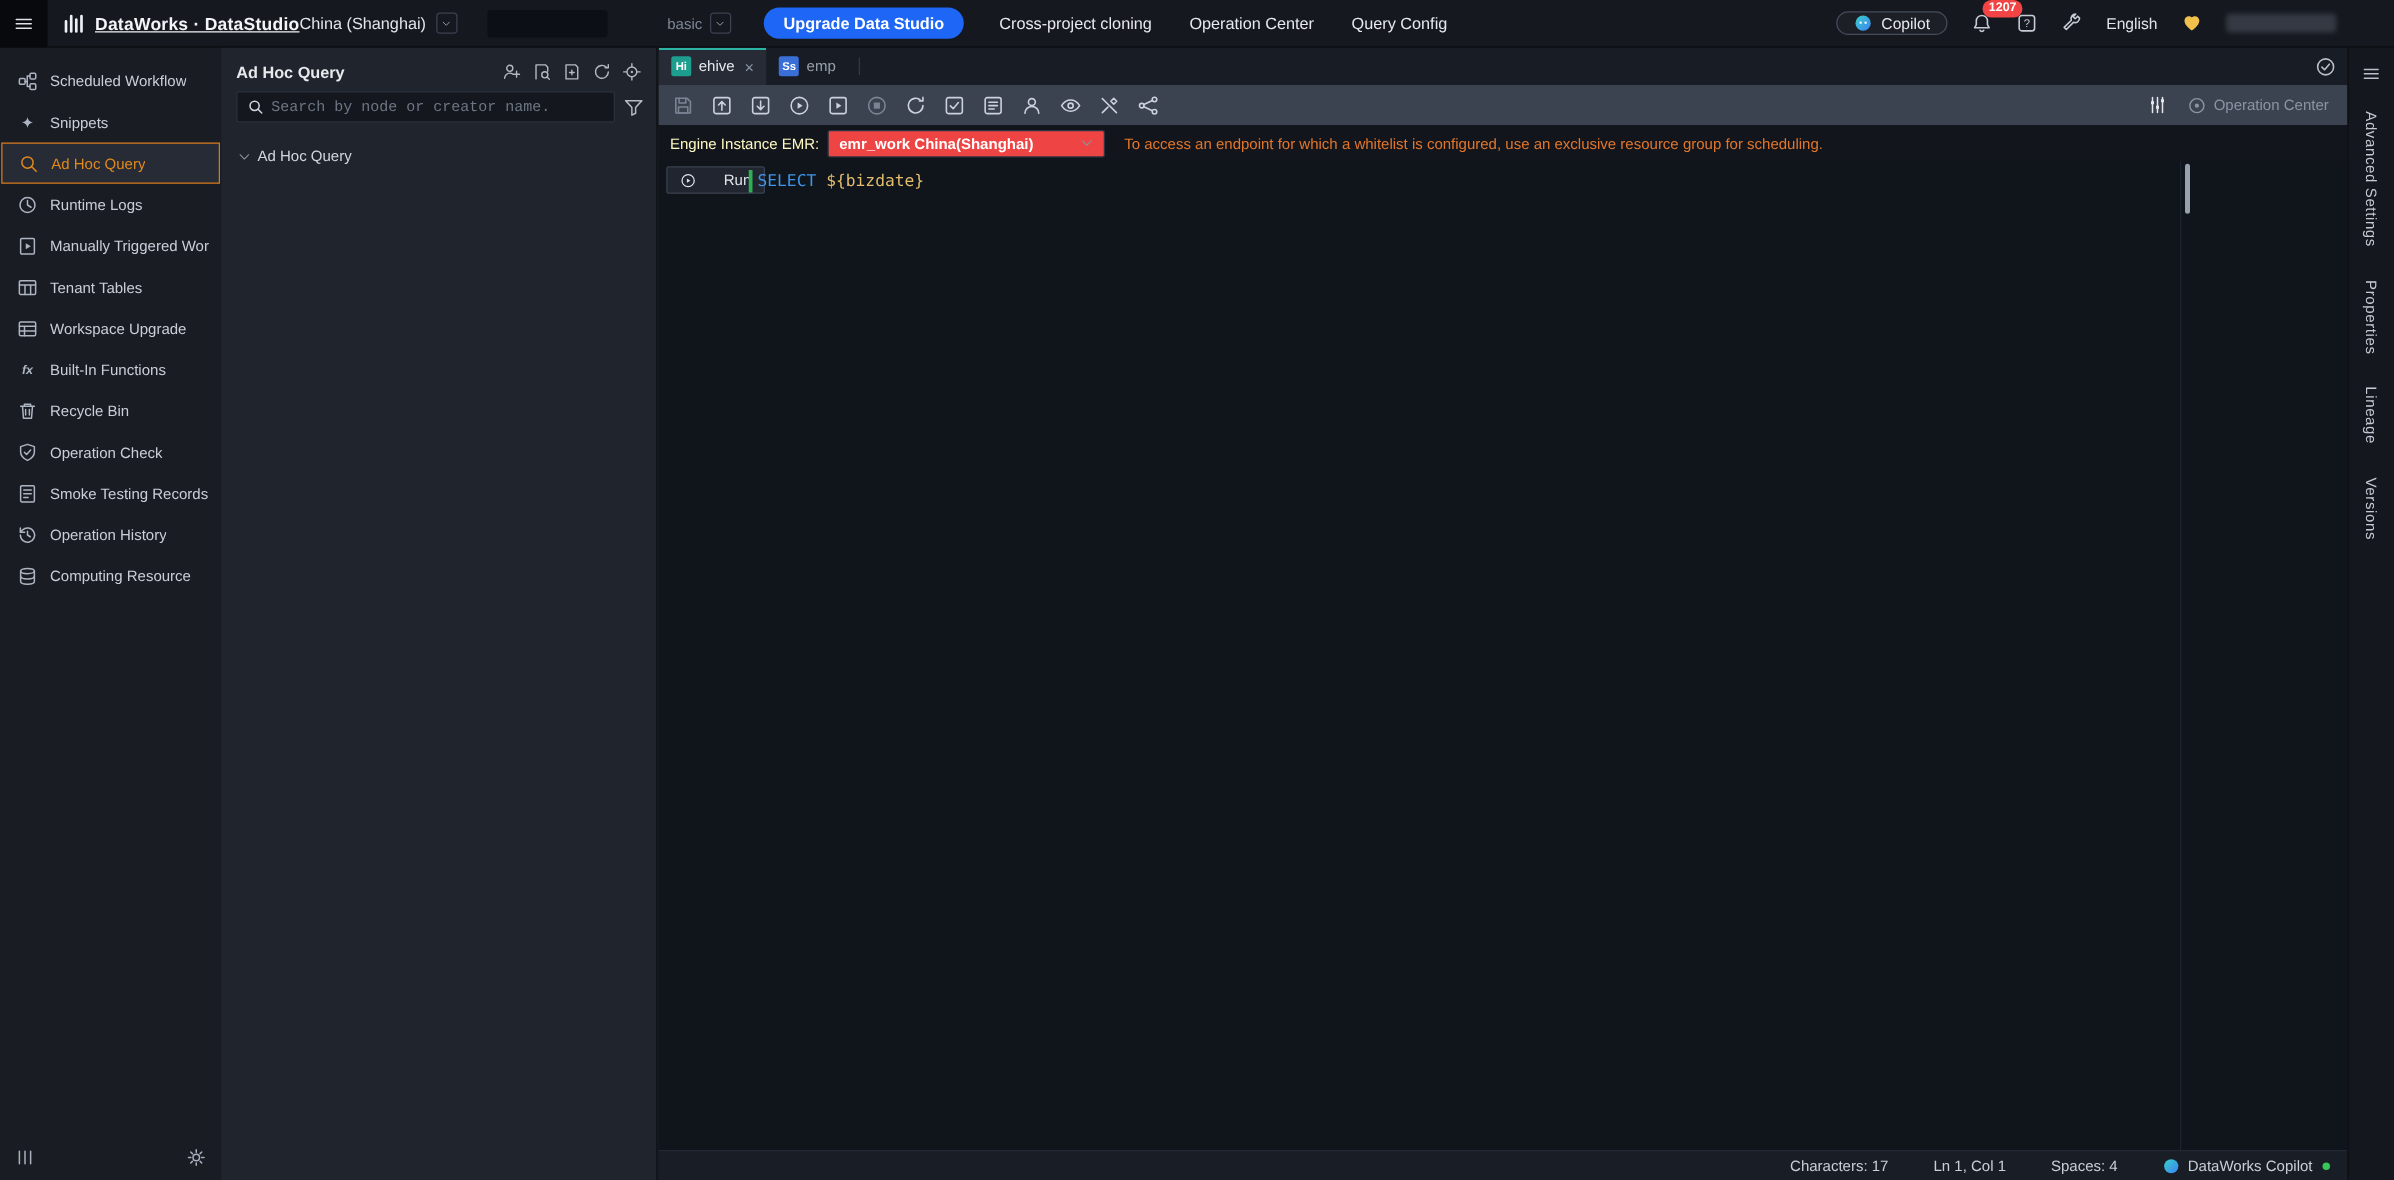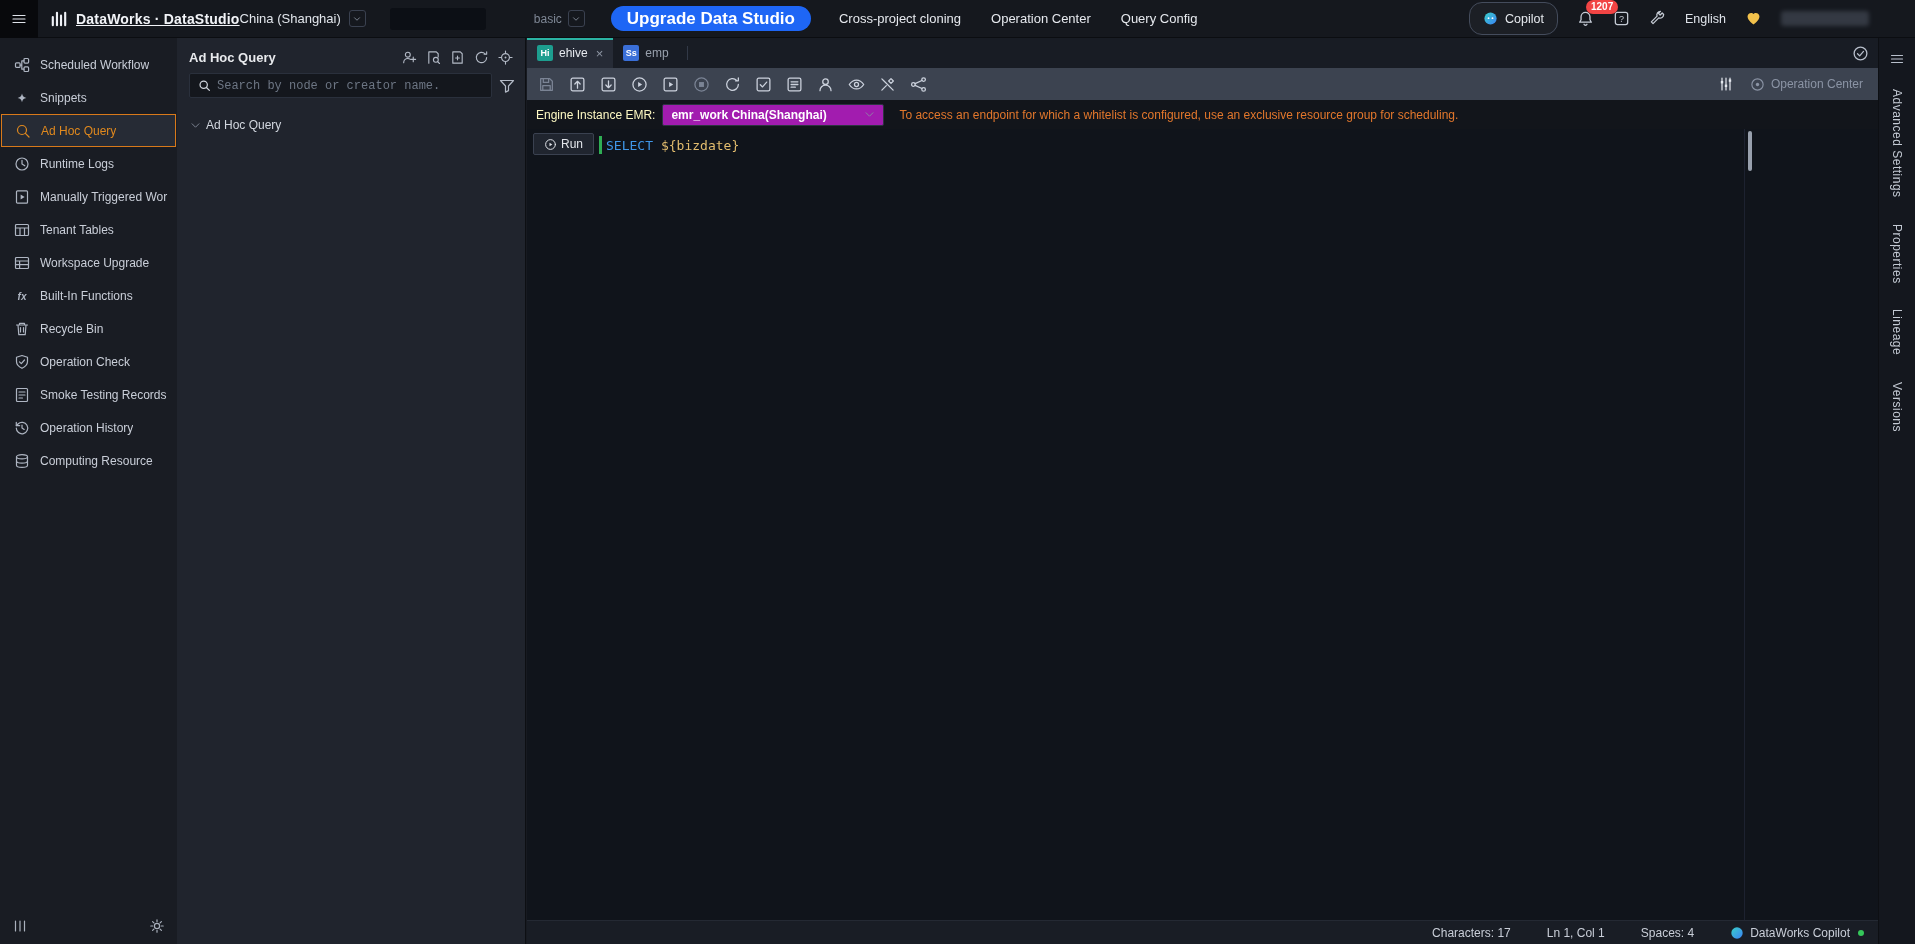--- a/index.html
+++ b/index.html
@@ -16,25 +16,25 @@
   .brand { display:flex; align-items:center; gap:8px; margin-left:12px; }
   .brand svg { width:18px; height:18px; color:#eef1f6; stroke-width:1.9; }
   .product-title { font-size:14px; font-weight:700; letter-spacing:.2px; color:#f2f4f8; white-space:nowrap;text-decoration:underline; }
   .region-select { display:flex; align-items:center; gap:8px; font-size:13px; color:#e2e6ec; cursor:pointer; }
   .chev-box { width:17px; height:17px; border:1px solid #3a4150; border-radius:3px; display:flex; align-items:center; justify-content:center; color:#9aa3b2; }
   .chev-box svg { width:10px; height:10px; }
   .redacted { border-radius:3px; }
   .redacted-project { width:96px; height:22px; background:#0c0f15; margin-left:24px; }
   .env-select { margin-left:48px; display:flex; align-items:center; gap:6px; color:#7e8795; font-size:12px; cursor:pointer; }
   .upgrade-btn { margin-left:26px; height:25px; padding:0 16px; border-radius:13px; background:#1e66f5; color:#fff;
-    font-size:17px; font-weight:600; border:0; cursor:pointer; font-family:inherit; white-space:nowrap; }
+    font-size:13px; font-weight:600; border:0; cursor:pointer; font-family:inherit; white-space:nowrap; }
   .top-menu { display:flex; gap:30px; margin-left:28px; font-size:13px; color:#e6e9ee; }
   .menu-item { cursor:pointer; white-space:nowrap; }
   .top-right { margin-left:auto; display:flex; align-items:center; gap:19px; padding-right:46px; }
-  .copilot-pill { height:33px; border-radius:13px; border:1px solid #444c5c; background:rgba(255,255,255,.03); color:#e6e9ee;
+  .copilot-pill { height:19px; border-radius:13px; border:1px solid #444c5c; background:rgba(255,255,255,.03); color:#e6e9ee;
     display:flex; align-items:center; gap:7px; padding:0 13px; font-size:12.5px; cursor:pointer; font-family:inherit; }
   .copilot-pill svg { width:15px; height:15px; }
   .bell-wrap { position:relative; cursor:pointer; }
   .bell-wrap > svg { width:17px; height:17px; color:#c6ccd6; }
   .badge-red { position:absolute; top:-10px; left:9px; background:#f24444; color:#fff; font-size:10px; font-weight:700;
     padding:1px 5px; border-radius:8px; line-height:12px; }
   .top-ic { cursor:pointer; display:flex; }
   .top-ic svg { width:17px; height:17px; color:#c6ccd6; }
   .lang { font-size:12.5px; color:#dfe3ea; cursor:pointer; }
   .redacted-user { width:88px; height:15px; background:#5a6170; opacity:.45; filter:blur(2px); }
@@ -85,29 +85,29 @@
   .toolbar { height:32px; background:#3c4350; display:flex; align-items:center; padding:0 11px; gap:14px; }
   .toolbar svg.tool { width:17px; height:17px; color:#ccd2dd; cursor:pointer; flex:0 0 17px; }
   .toolbar svg.tool.dis { color:#7b8495; }
   .toolbar-right { margin-left:auto; display:flex; align-items:center; gap:16px; padding-right:4px; }
   .toolbar-right .sliders { width:16px; height:16px; color:#e4e8ee; cursor:pointer; }
   .opcenter-btn { display:flex; align-items:center; gap:6px; color:#8b94a5; font-size:12px; cursor:pointer; }
   .opcenter-btn svg { width:15px; height:15px; }
 
   .engine-row { height:29px; background:#12151b; display:flex; align-items:center; padding-left:9px; gap:7px; }
   .engine-label { font-size:12px; color:#fef9c3; white-space:nowrap; }
-  .engine-select { width:222px; height:22px; background:#a21caf; border:1px solid #2d3442; border-radius:2px;
+  .engine-select { width:222px; height:22px; background:#ef4444; border:1px solid #2d3442; border-radius:2px;
     display:flex; align-items:center; justify-content:space-between; padding:0 8px; color:#fff; font-weight:700;
     font-size:12px; cursor:pointer; white-space:nowrap; }
   .engine-select svg { width:11px; height:11px; color:#8a93a3; }
   .engine-warning { color:#e2772c; font-size:12px; margin-left:8px; white-space:nowrap; }
 
   .editor { flex:1; background:#10141b; position:relative; font-family:"DejaVu Sans Mono", monospace; }
   .run-btn { position:absolute; top:4px; left:6px; height:22px; background:#20252f; border:1px solid #3a4150; border-radius:2px;
-    color:#e2e5ea; font-size:12px; display:flex; align-items:center; gap:4px; padding:0 10px;
+    color:#e2e5ea; font-size:12px; display:flex; align-items:center; gap:22px; padding:0 10px;
     font-family:"Liberation Sans", sans-serif; cursor:pointer; }
   .run-btn svg { width:13px; height:13px; }
   .code-line { position:absolute; top:7px; left:72px; display:flex; align-items:center; font-size:13px; }
   .caret { width:3px; height:18px; background:#2fae54; margin-right:4px; }
   .kw { color:#3f96e8; margin-right:8px; }
   .var { color:#e3bd6e; }
   .ed-divider { position:absolute; top:0; bottom:0; right:133px; width:1px; background:#1d2230; }
   .ed-thumb { position:absolute; top:2px; right:126px; width:4px; height:40px; background:#98a0ad; border-radius:2px; cursor:pointer; }
 
   .statusbar { height:24px; background:#191d25; border-top:1px solid #242933; display:flex; align-items:center;

